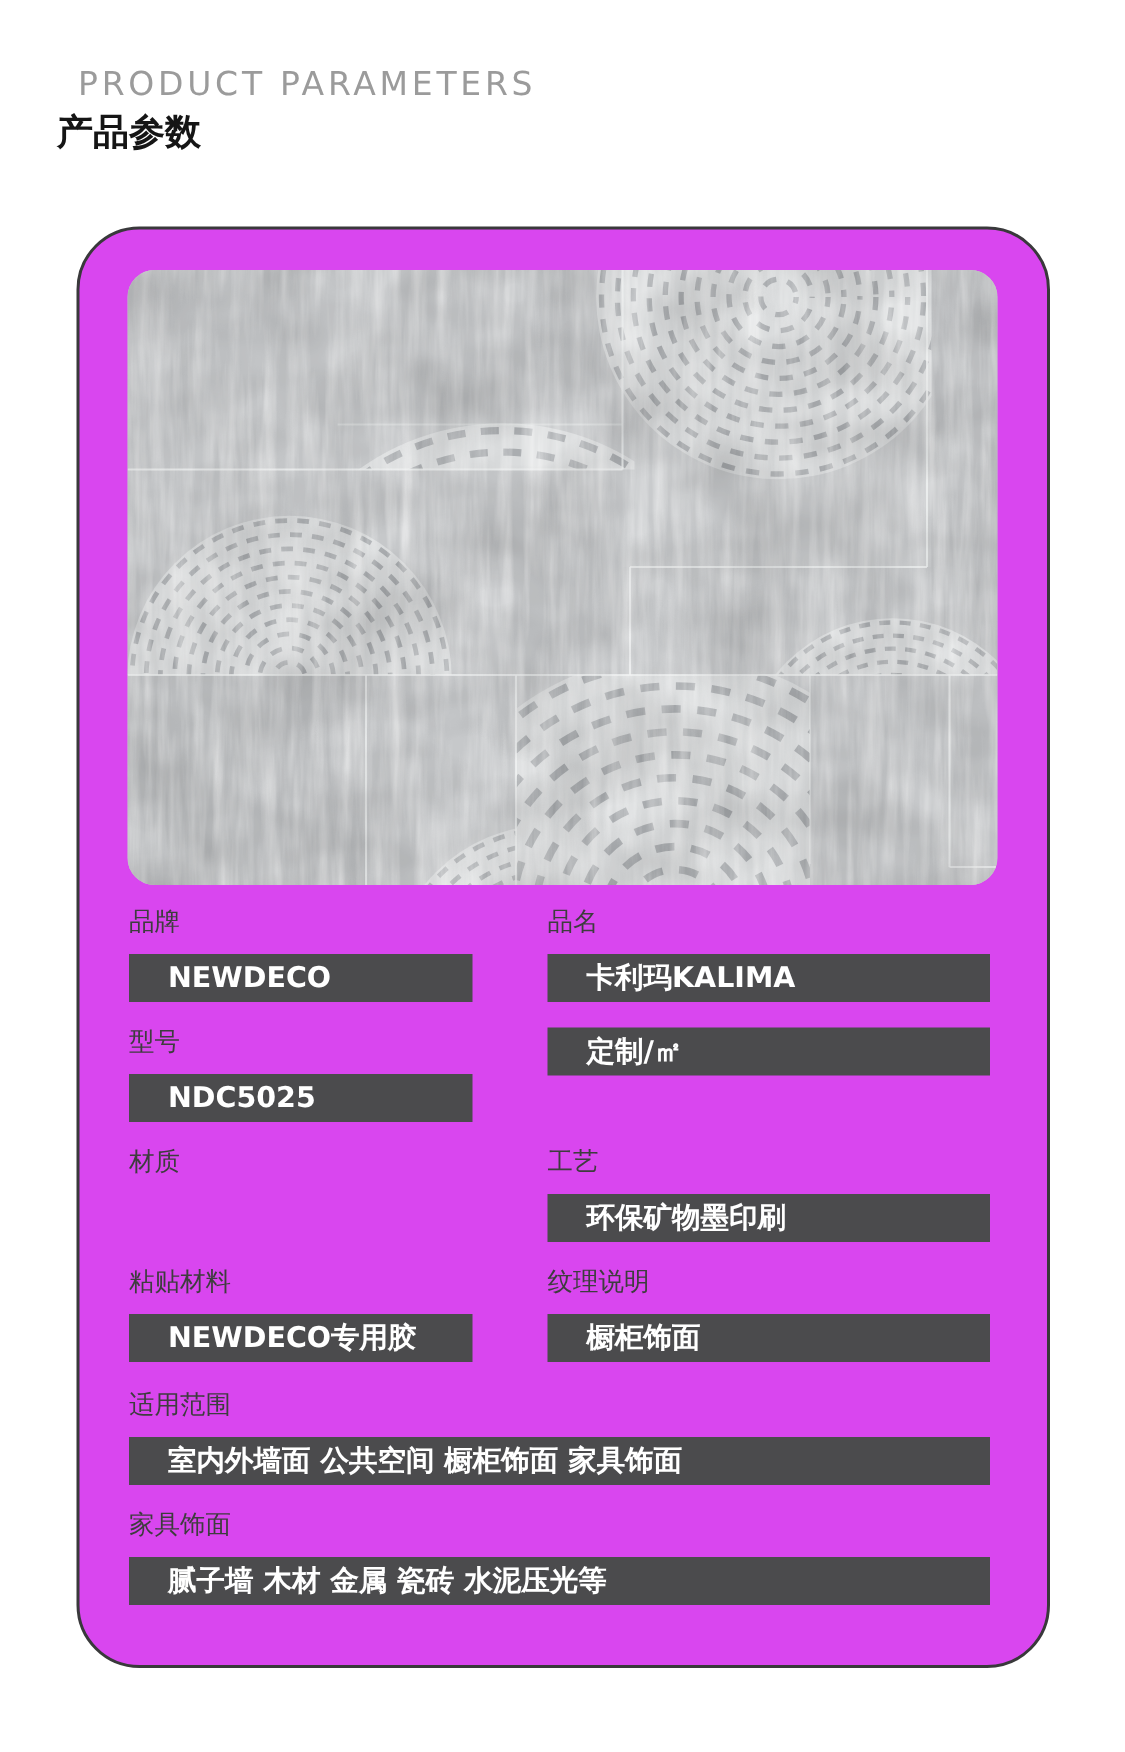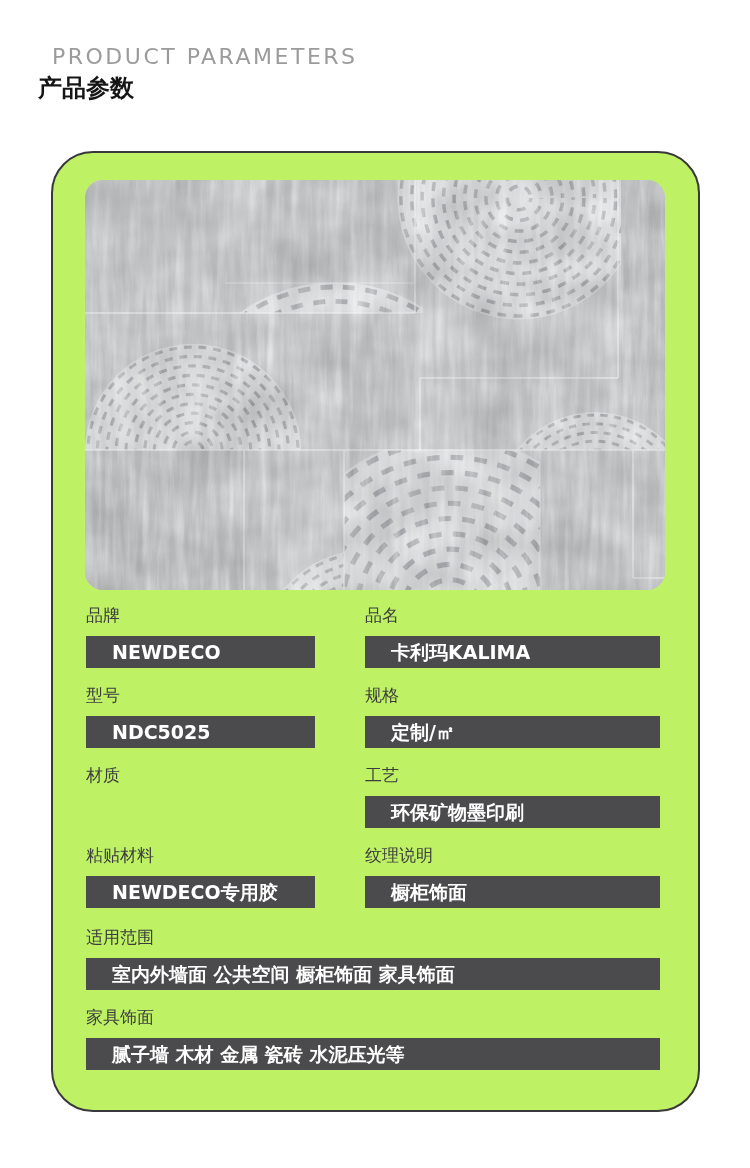--- a/index.html
+++ b/index.html
@@ -32,21 +32,21 @@
     color: #151515;
   }
   .frame {
     position: absolute;
     left: 51px;
     top: 151px;
     width: 645px;
     height: 957px;
     border: 2px solid #39393b;
     border-radius: 42px;
-    background: #bef264;
+    background: #d946ef;
   }
   .image-wrap {
     position: absolute;
     left: 32px;
     top: 27px;
     width: 580px;
     height: 410px;
     border-radius: 18px;
     overflow: hidden;
     background: #c6c8ca;
@@ -202,21 +202,20 @@
           <div class="p-bar">卡利玛KALIMA</div>
         </div>
       </div>
 
       <div class="row">
         <div class="field half-l">
           <div class="p-label">型号</div>
           <div class="p-bar">NDC5025</div>
         </div>
         <div class="field half-r">
-          <div class="p-label">规格</div>
           <div class="p-bar">定制/㎡</div>
         </div>
       </div>
 
       <div class="row">
         <div class="field half-l">
           <div class="p-label">材质</div>
         </div>
         <div class="field half-r">
           <div class="p-label">工艺</div>

